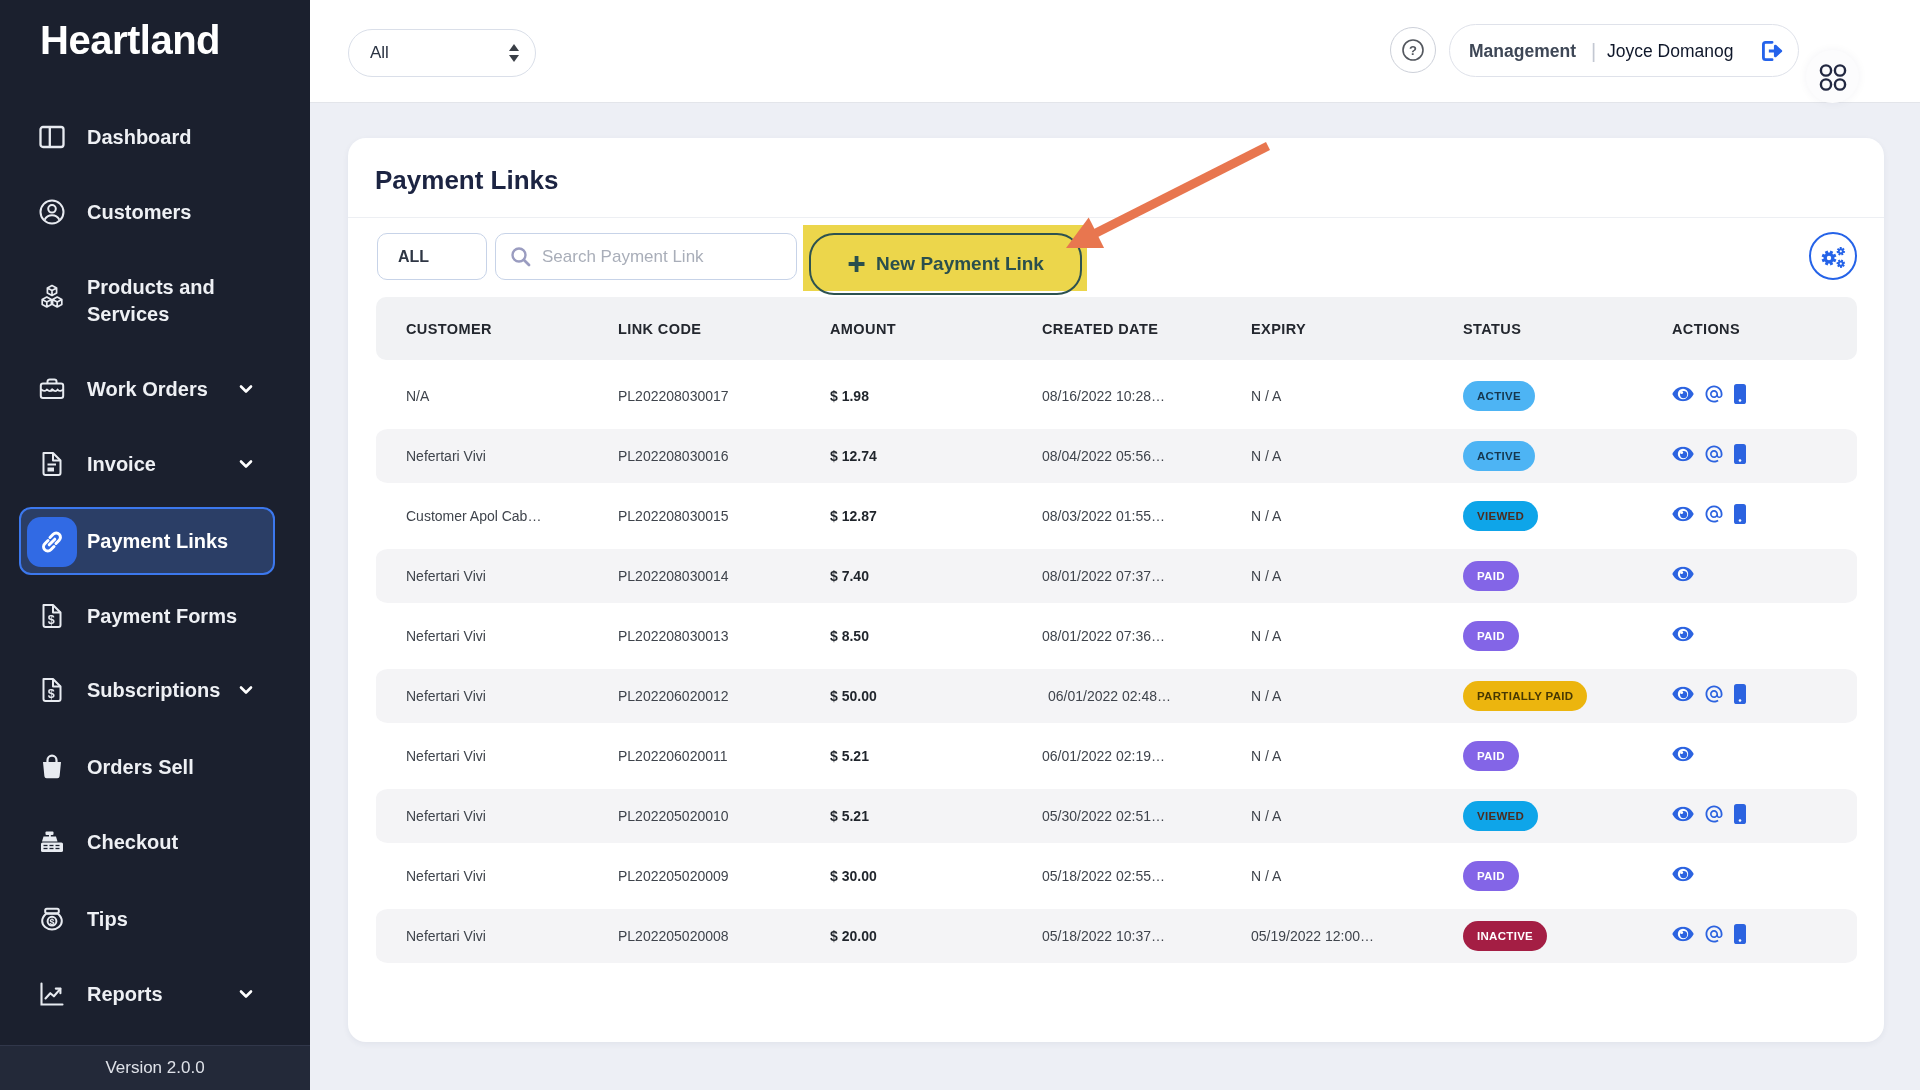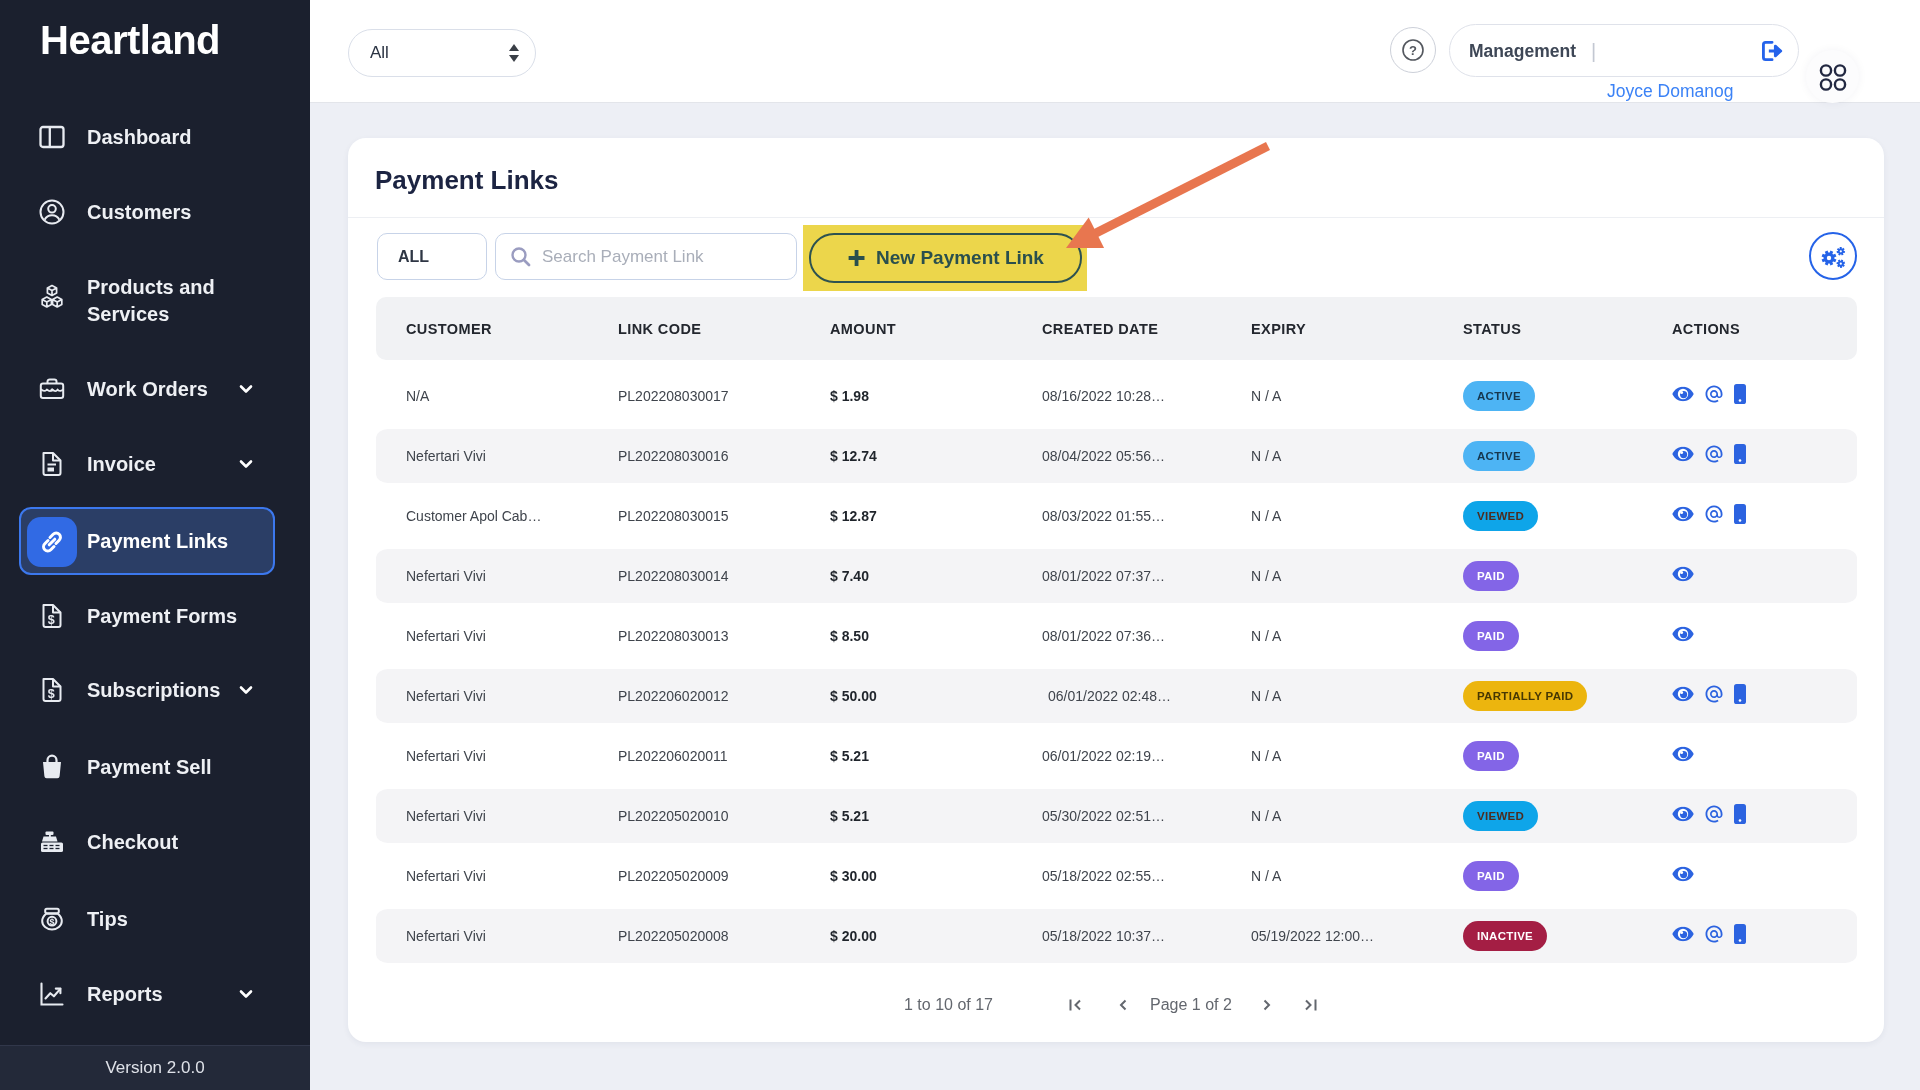--- a/index.html
+++ b/index.html
@@ -22,36 +22,36 @@
 
   
   #topbar { left:310px; top:0; width:1610px; height:103px; background:#ffffff; border-bottom:1px solid #e3e5ea; }
   #sel-all { left:348px; top:29px; width:188px; height:48px; border:1px solid #dadfe9; border-radius:24px; background:#fff; }
   #sel-all .t { position:absolute; left:21px; top:50%; transform:translateY(-50%); font-size:17px; color:#2a3342; }
   #sel-all svg { position:absolute; right:14px; top:50%; transform:translateY(-50%); }
   #help { left:1390px; top:27px; width:46px; height:46px; border:1px solid #ccd0d9; border-radius:50%; background:#fff; }
   #userpill { left:1449px; top:24px; width:350px; height:53px; border:1px solid #dfe2ea; border-radius:27px; background:#fff; }
   #userpill .mg { position:absolute; left:19px; top:50%; transform:translateY(-50%); font-weight:bold; color:#3e4756; font-size:17.5px;text-align:right; }
   #userpill .sep { position:absolute; left:141px; top:50%; transform:translateY(-50%); color:#c3c8d2; font-size:20px; }
-  #userpill .nm { position:absolute; left:157px; top:50%; transform:translateY(-50%); color:#3b82f6; font-size:17.5px;margin-top:40px; }
+  #userpill .nm { position:absolute; left:157px; top:50%; transform:translateY(-50%); color:#0f172a; font-size:17.5px; }
   #userpill svg { position:absolute; right:14px; top:50%; transform:translateY(-50%); }
   #gridbtn { left:1806px; top:50px; width:53px; height:53px; background:#fcfcfd; border-radius:50%; box-shadow:0 0 10px rgba(30,40,70,.05); }
 
   
   #card { left:348px; top:138px; width:1536px; height:904px; background:#ffffff; border-radius:18px; box-shadow:0 2px 6px rgba(40,50,80,.06); }
   #card-title { left:27px; top:27px; font-size:26px; font-weight:bold; color:#1c2442; }
   #card-divider { left:0px; top:79px; width:1536px; height:1px; background:#edeff3; }
 
   #f-all { left:29px; top:95px; width:110px; height:47px; border:1px solid #c7d3e8; border-radius:10px; background:#fff; }
   #f-all .t { position:absolute; left:20px; top:50%; transform:translateY(-50%); font-size:16px; font-weight:bold; color:#2e3644; }
   #f-search { left:147px; top:95px; width:302px; height:47px; border:1px solid #c7d3e8; border-radius:10px; background:#fff; }
   #f-search svg { position:absolute; left:14px; top:50%; transform:translateY(-50%); }
   #f-search .ph { position:absolute; left:46px; top:50%; transform:translateY(-50%); font-size:17px; color:#a9aeb9; }
   #hl { left:455px; top:87px; width:284px; height:66px; background:#ecd64b; }
-  #npl { left:461px; top:95px; width:273px; height:50px; border:2.5px solid #2d5250; border-radius:25px; }
+  #npl { left:461px; top:95px; width:273px; height:62px; border:2.5px solid #2d5250; border-radius:25px; }
   #npl .t { position:absolute; left:50%; top:50%; transform:translate(-50%,-50%); font-size:19px; font-weight:bold; color:#2a4f4d; white-space:nowrap; }
   #gearbtn { left:1461px; top:94px; width:48px; height:48px; border:2.5px solid #2563e8; border-radius:50%; background:#fff; }
   #gearbtn svg { position:absolute; left:9px; top:10px; }
 
   
   #thead { left:28px; top:159px; width:1481px; height:63px; background:#f1f2f4; border-radius:10px; }
   .hcell { position:absolute; top:50%; transform:translateY(-50%); font-size:14.5px; font-weight:bold; color:#23272e; letter-spacing:.4px; }
   .row { position:absolute; left:28px; width:1481px; height:60px; }
   .row.even { background:#f4f4f6; border-top:3px solid transparent; border-bottom:3px solid transparent; background-clip:padding-box; border-radius:12px; }
   .cell { position:absolute; top:50%; transform:translateY(-50%); font-size:14px; color:#3f444c; white-space:nowrap; }
@@ -153,21 +153,21 @@
     <span class="tx" style="">Subscriptions</span>
     <span class="ch"><svg width="18" height="18" viewBox="0 0 18 18">
         <path d="M4 6.5 L9 11.5 L14 6.5" fill="none" stroke="#ffffff" stroke-width="2.6" stroke-linecap="round" stroke-linejoin="round"></path>
       </svg></span>
   </div>
 <div class="mi" style="top:743px">
     <span class="ic"><svg width="26" height="26" viewBox="0 0 26 26">
         <path d="M4 8 h18 l-1.4 14.2 a2.2 2.2 0 0 1 -2.2 2 H7.6 a2.2 2.2 0 0 1 -2.2 -2 Z" fill="#e8ebf1"></path>
         <path d="M8.5 10.5 V6.2 a4.5 4.5 0 0 1 9 0 V10.5" fill="none" stroke="#e8ebf1" stroke-width="2.2"></path>
       </svg></span>
-    <span class="tx" style="">Payment Sell</span>
+    <span class="tx" style="">Orders Sell</span>
 
   </div>
 <div class="mi" style="top:818px">
     <span class="ic"><svg width="26" height="26" viewBox="0 0 26 26">
         <g fill="#e8ebf1">
           <rect x="2" y="13.5" width="22" height="9.5" rx="1.6"></rect>
           <path d="M4.5 7.5 h12.5 l1.5 5 H3 Z"></path>
           <rect x="6.5" y="2.5" width="8" height="3.4" rx="0.9"></rect>
           <rect x="10" y="5.5" width="1.8" height="2.5"></rect>
         </g>
@@ -503,34 +503,18 @@
     <span class="act" style="left:1328px"><svg width="20" height="20" viewBox="0 0 24 24">
             <path fill="#2c63e0" d="M12,1.8 C6.3,1.8 1.8,6.3 1.8,12 c0,5.7 4.5,10.2 10.2,10.2 c2,0 3.9,-0.55 5.5,-1.55 l-1.1,-1.9 c-1.3,0.8 -2.8,1.25 -4.4,1.25 c-4.4,0 -8,-3.6 -8,-8 s3.6,-8 8,-8 s8,3.6 8,8 v1.4 c0,0.85 -0.75,1.6 -1.6,1.6 s-1.6,-0.75 -1.6,-1.6 V12 c0,-2.65 -2.15,-4.8 -4.8,-4.8 S7.2,9.35 7.2,12 s2.15,4.8 4.8,4.8 c1.35,0 2.55,-0.55 3.4,-1.45 c0.7,0.9 1.8,1.45 3,1.45 c2.1,0 3.8,-1.7 3.8,-3.8 V12 C22.2,6.3 17.7,1.8 12,1.8 Z M12,14.8 c-1.55,0 -2.8,-1.25 -2.8,-2.8 s1.25,-2.8 2.8,-2.8 s2.8,1.25 2.8,2.8 S13.55,14.8 12,14.8 Z"></path>
           </svg></span>
         <span class="act" style="left:1358px"><svg width="12" height="20" viewBox="0 0 12 20">
             <rect x="0" y="0" width="12" height="20" rx="2.6" fill="#2c63e0"></rect>
             <circle cx="6" cy="16.5" r="1.3" fill="#ffffff"></circle>
           </svg></span>
   </div>
     </div>
 
-  <div id="pgn" class="abs">
-    <span class="pg" style="left:556px">1 to 10 of 17</span>
-    <svg class="pg" style="left:718px" width="18" height="18" viewBox="0 0 18 18">
-        <path d="M4.5 3.5 v11 M14 4.5 L9.5 9 L14 13.5" fill="none" stroke="#63676e" stroke-width="2"></path>
-      </svg>
-    <svg class="pg" style="left:766px" width="18" height="18" viewBox="0 0 18 18">
-        <path d="M11.5 4.5 L7 9 L11.5 13.5" fill="none" stroke="#63676e" stroke-width="2"></path>
-      </svg>
-    <span class="pg" style="left:802px">Page 1 of 2</span>
-    <svg class="pg" style="left:910px" width="18" height="18" viewBox="0 0 18 18">
-        <path d="M6.5 4.5 L11 9 L6.5 13.5" fill="none" stroke="#63676e" stroke-width="2"></path>
-      </svg>
-    <svg class="pg" style="left:954px" width="18" height="18" viewBox="0 0 18 18">
-        <path d="M4 4.5 L8.5 9 L4 13.5 M13.5 3.5 v11" fill="none" stroke="#63676e" stroke-width="2"></path>
-      </svg>
-  </div>
 </div>
 
 <svg id="anno" class="abs" viewBox="0 0 1920 1090">
   <line x1="1268" y1="146" x2="1094" y2="234" stroke="#e8764f" stroke-width="9"></line>
   <polygon points="1066,248 1088.7,217.5 1104.1,247.9" fill="#e8764f"></polygon>
 </svg>
 
 </body></html>

